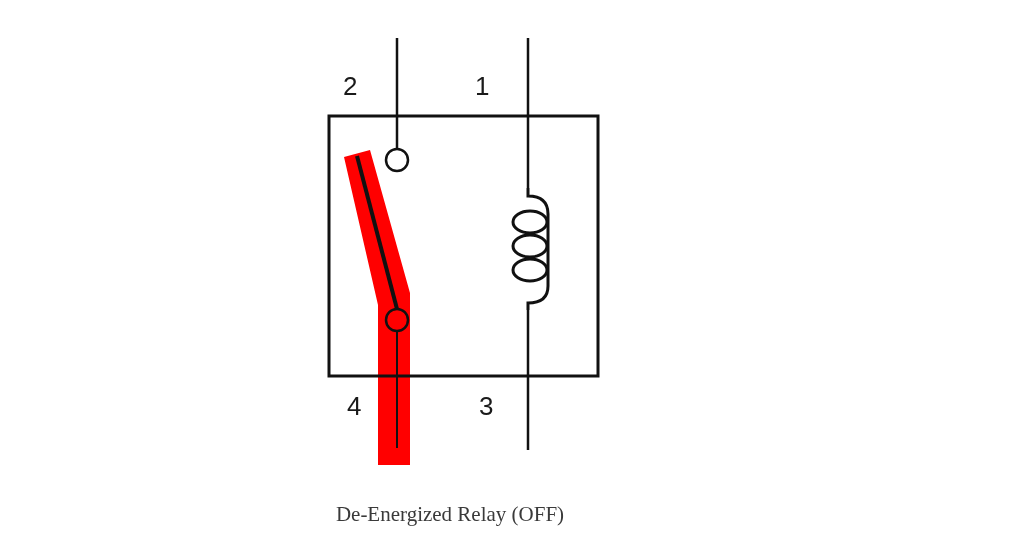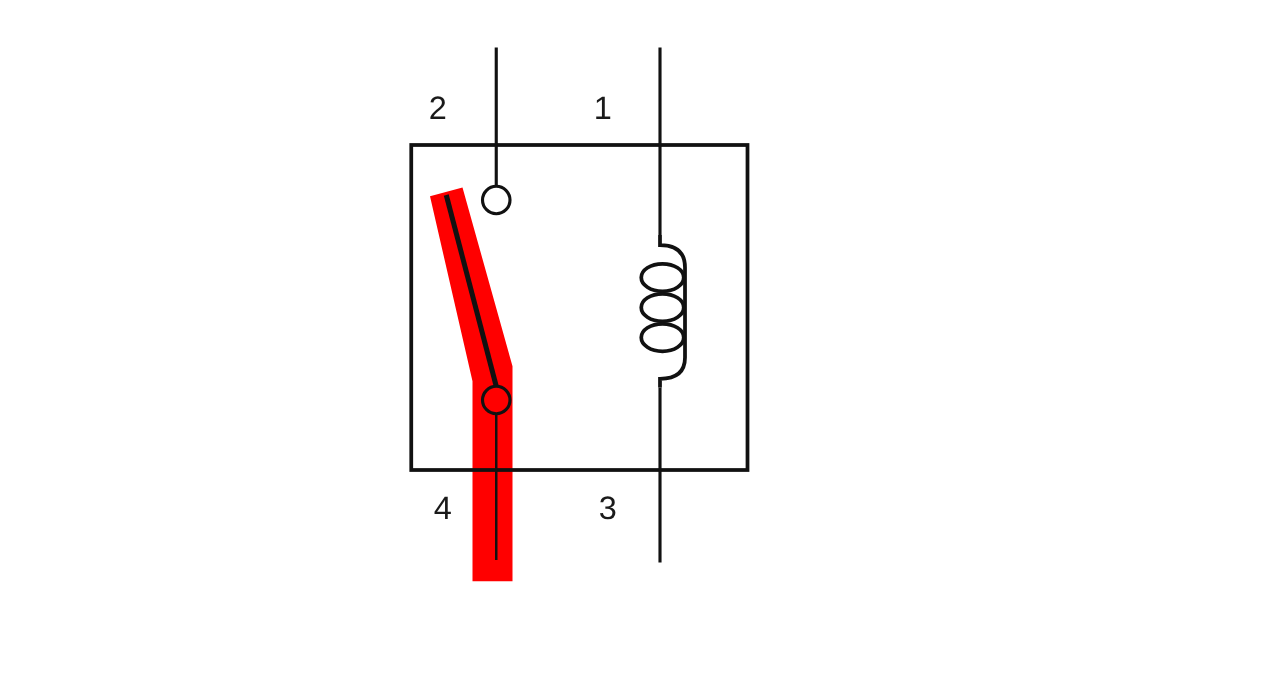--- a/index.html
+++ b/index.html
@@ -68,13 +68,14 @@
     </g>
 
     <line x1="528" y1="310" x2="528" y2="450" stroke="#111" stroke-width="2.5"></line>
 
     <text class="term-label" x="343" y="95">2</text>
     <text class="term-label" x="475" y="95">1</text>
     <text class="term-label" x="347" y="415">4</text>
     <text class="term-label" x="479" y="415">3</text>
   </svg>
 
+  <div class="caption">De-Energized Relay (OFF)</div>
 </div>
 
 </body></html>

